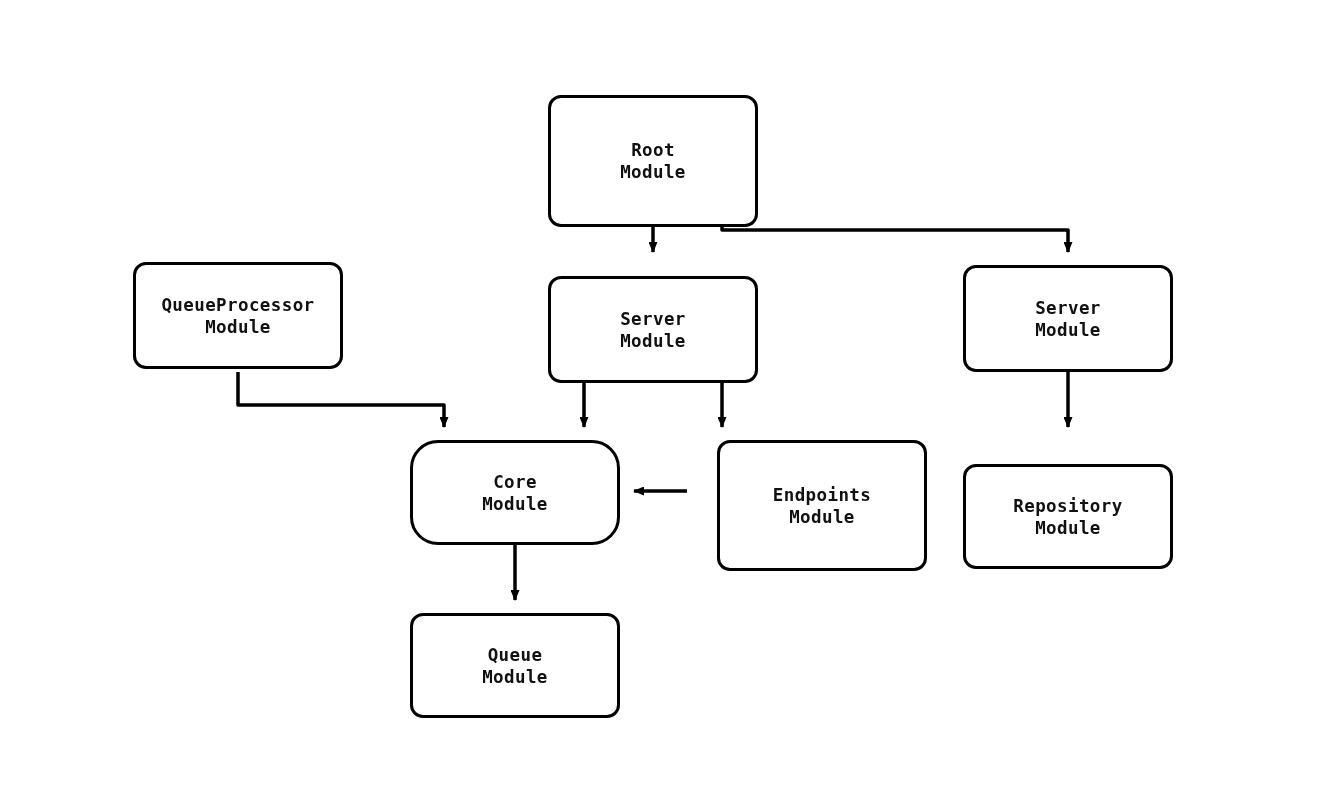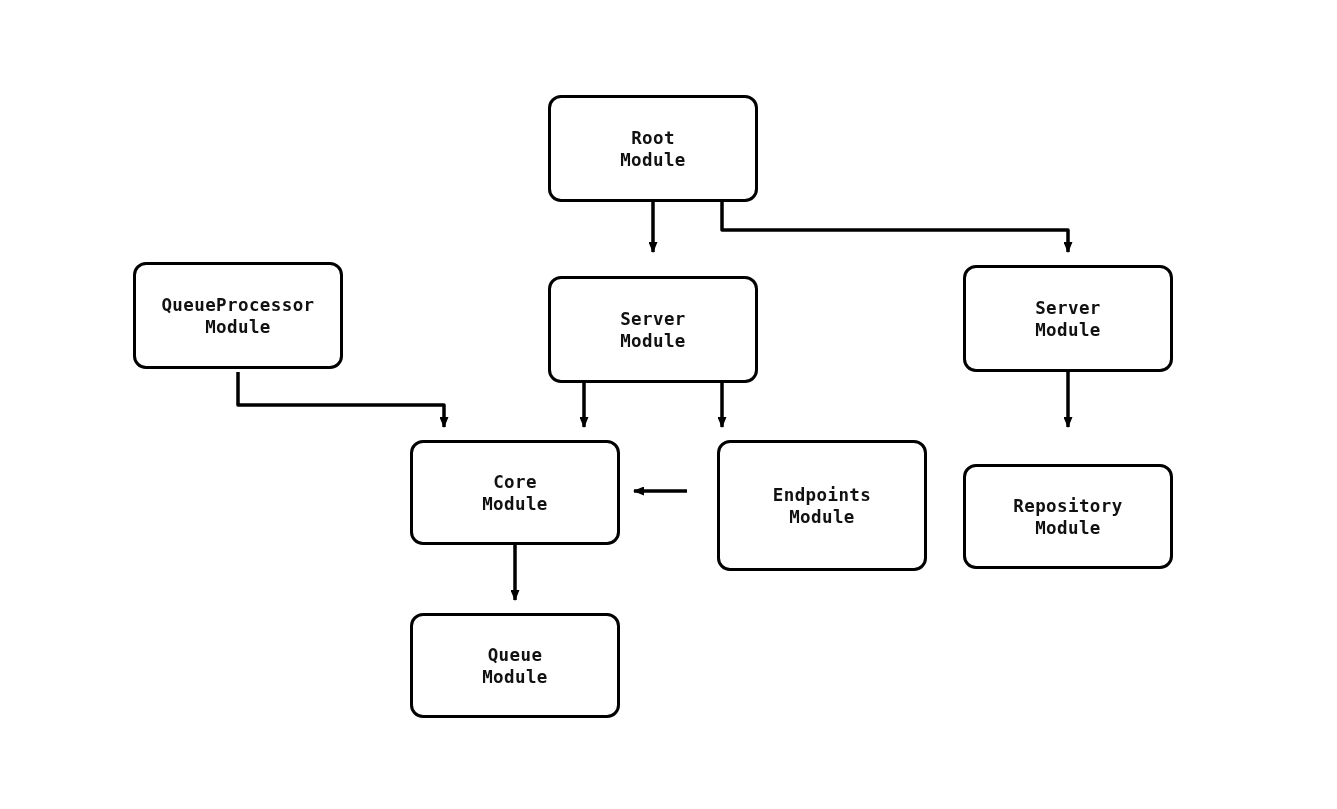--- a/index.html
+++ b/index.html
@@ -69,41 +69,41 @@
 
     <path d="M 238 372 L 238 405 L 444 405 L 444 427" fill="none" stroke="#000000" stroke-width="3.5" stroke-linejoin="round" stroke-linecap="butt" marker-end="url(#arrowhead)"></path>
 
     <path d="M 687 491 L 634 491" fill="none" stroke="#000000" stroke-width="3.5" marker-end="url(#arrowhead)"></path>
 
     <path d="M 515 545 L 515 600" fill="none" stroke="#000000" stroke-width="3.5" marker-end="url(#arrowhead)"></path>
 
     <path d="M 1068 372 L 1068 427" fill="none" stroke="#000000" stroke-width="3.5" marker-end="url(#arrowhead)"></path>
   </svg>
 
-  <div class="node" style="left:548px; top:95px; width:210px; height:107px;">
+  <div class="node" style="left:548px; top:95px; width:210px; height:132px;">
     <span class="node-line">Root</span>
     <span class="node-line">Module</span>
   </div>
 
   <div class="node" style="left:133px; top:262px; width:210px; height:107px;">
     <span class="node-line">QueueProcessor</span>
     <span class="node-line">Module</span>
   </div>
 
   <div class="node" style="left:548px; top:276px; width:210px; height:107px;">
     <span class="node-line">Server</span>
     <span class="node-line">Module</span>
   </div>
 
   <div class="node" style="left:963px; top:265px; width:210px; height:107px;">
     <span class="node-line">Server</span>
     <span class="node-line">Module</span>
   </div>
 
-  <div class="node" style="left:410px; top:440px; width:210px; height:105px;">
+  <div class="node" style="left:410px; top:440px; width:210px; height:105px;border-radius:28px;">
     <span class="node-line">Core</span>
     <span class="node-line">Module</span>
   </div>
 
   <div class="node" style="left:687px; top:440px; width:210px; height:131px;margin-left:30px;">
     <span class="node-line">Endpoints</span>
     <span class="node-line">Module</span>
   </div>
 
   <div class="node" style="left:963px; top:440px; width:210px; height:105px;margin-top:24px;">

